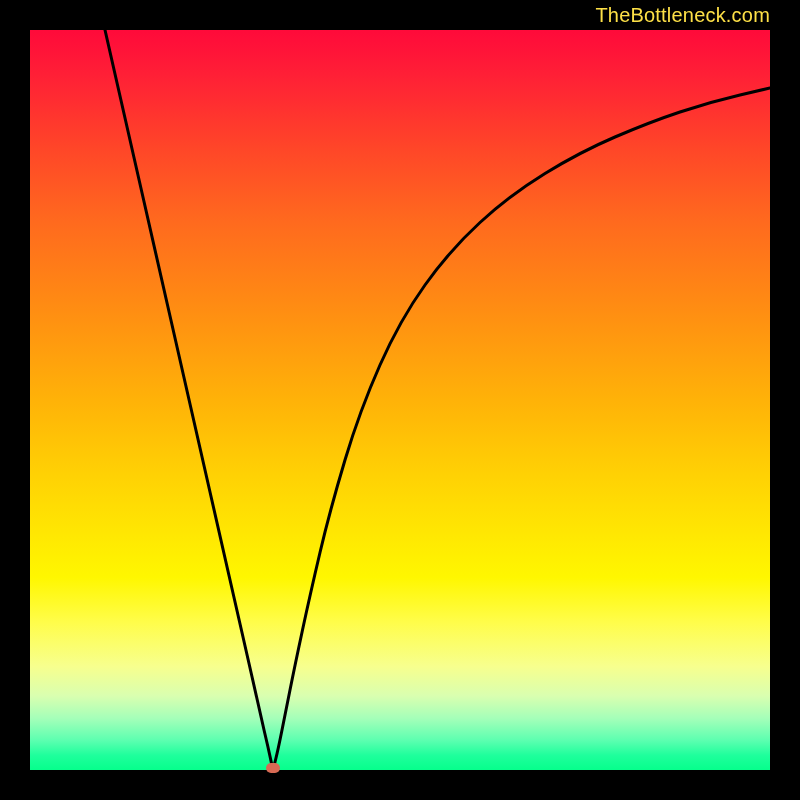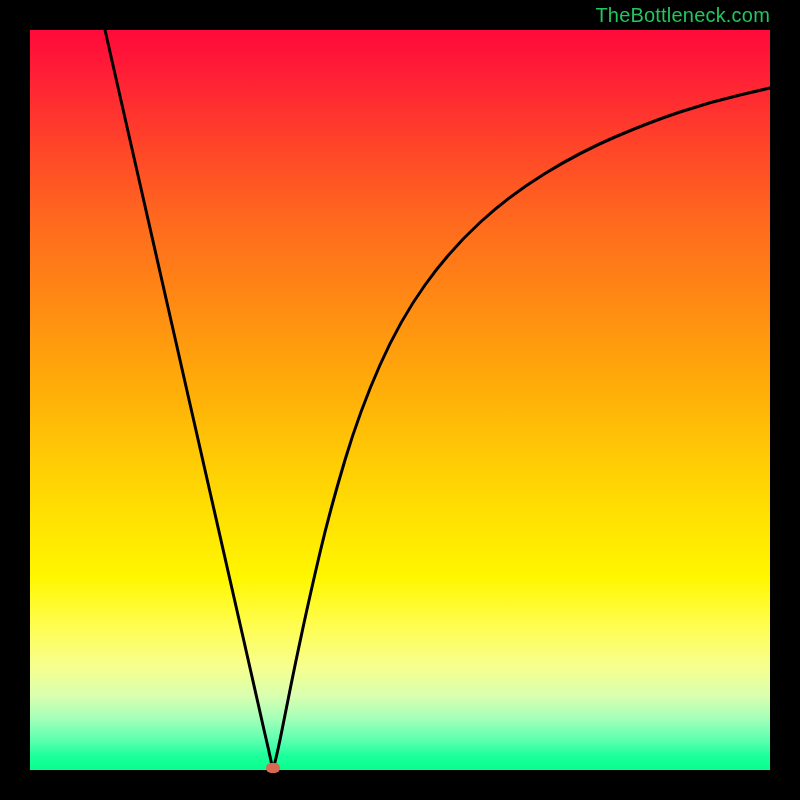--- a/index.html
+++ b/index.html
@@ -38,21 +38,21 @@
       #a5ffb9 93%,
       #5cffb0 96%,
       #1fff9c 98%,
       #06ff8c 100%
     );
   }
   .watermark {
     position: absolute;
     top: 4px;
     right: 30px;
-    color: #22c55e;
+    color: #fde047;
     font-size: 20px;
     letter-spacing: 0.2px;
     font-weight: 400;
   }
   .curve-svg {
     position: absolute;
     left: 30px;
     top: 30px;
     width: 740px;
     height: 740px;

